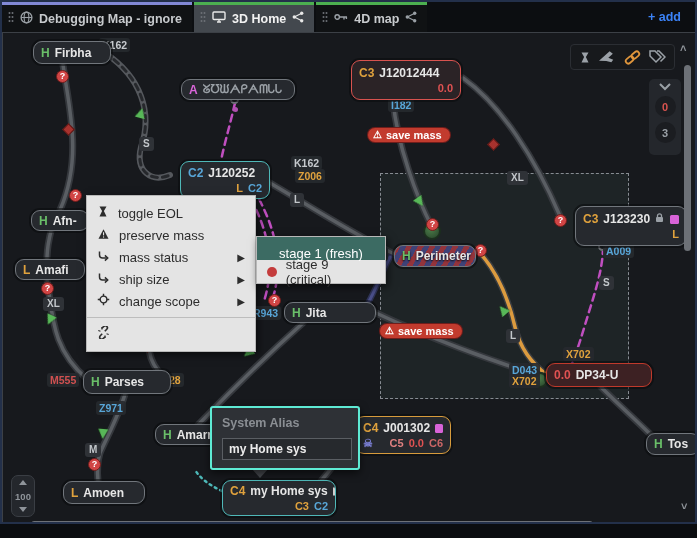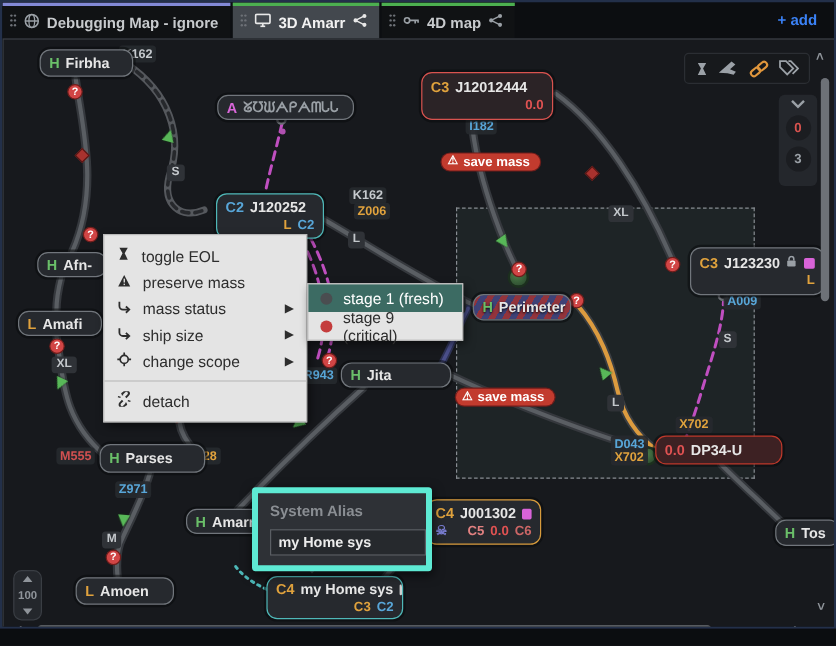--- a/index.html
+++ b/index.html
@@ -67,24 +67,24 @@
   .tri-dn{width:0;height:0;border-top:5px solid #8f949a;border-left:4px solid transparent;border-right:4px solid transparent;cursor:pointer;}
   
   #ctxmenu{position:absolute;background:#e4e4e4;border:1px solid #b8b8b8;box-shadow:2px 3px 8px rgba(0,0,0,.6);
       padding:6px 0;z-index:60;}
   .mi{display:flex;align-items:center;gap:9px;height:22px;padding:0 10px;color:#2d2d2d;font-size:13px;cursor:pointer;}
   .mi .mlbl{flex:1;}
   .mi .sub{color:#2d2d2d;font-size:10px;}
   .msep{height:1px;background:#bdbdbd;margin:5px 0;}
   #submenu{position:absolute;background:#e4e4e4;border:1px solid #b8b8b8;box-shadow:2px 3px 8px rgba(0,0,0,.6);z-index:61;}
   .smi{display:flex;align-items:center;gap:9px;height:23px;padding:0 10px;color:#2d2d2d;font-size:13px;cursor:pointer;}
-  .smi.sel{background:#3c6b63;color:#fff;}
+  .smi.sel{background:#3c6b63;color:#fff;flex-direction:column;}
   .smi .dot{width:10px;height:10px;border-radius:50%;}
   
-  #dialog{position:absolute;background:#2e3136;border:5px solid #5eead4;border-radius:3px;z-index:55;
+  #dialog{position:absolute;background:#2e3136;border:2px solid #5eead4;border-radius:3px;z-index:55;
       box-shadow:0 3px 9px rgba(0,0,0,.6);padding:8px 10px;}
   #dialog .dt{color:#8a8e93;font-size:12.5px;font-weight:bold;margin-bottom:8px;}
   #dialog input{width:130px;height:22px;background:#26292d;border:1px solid #5a5e63;color:#ececec;
       font-family:"Liberation Sans",sans-serif;font-size:12px;font-weight:bold;padding:0 6px;outline:none;}
   #dlgptr{position:absolute;width:0;height:0;border-top:10px solid #44474c;border-left:9px solid transparent;
       border-right:9px solid transparent;z-index:54;}
   
   .sbthumb{position:absolute;background:#6d7177;border-radius:4px;z-index:45;cursor:pointer;}
   .sbarrow{position:absolute;color:#8f949a;font-size:11px;font-weight:bold;z-index:45;cursor:pointer;line-height:10px;}
 </style>
@@ -120,21 +120,21 @@
               <circle cx="1.5" cy="6" r="1"></circle>
               <circle cx="4.5" cy="6" r="1"></circle>
               <circle cx="1.5" cy="10" r="1"></circle>
               <circle cx="4.5" cy="10" r="1"></circle>
             </g>
           </svg></span>
         <span><svg width="14" height="12" viewBox="0 0 14 12">
             <rect x="1" y="1" width="12" height="7.5" rx="1" fill="none" stroke="#e8e8e8" stroke-width="1.4"></rect>
             <path d="M5 11h4M7 8.5V11" stroke="#e8e8e8" stroke-width="1.4"></path>
           </svg></span>
-        <span>3D Amarr</span>
+        <span>3D Home</span>
         <span><svg width="12" height="12" viewBox="0 0 12 12">
             <circle cx="9.7" cy="2.3" r="1.7" fill="#e8e8e8"></circle>
             <circle cx="2.3" cy="6" r="1.7" fill="#e8e8e8"></circle>
             <circle cx="9.7" cy="9.7" r="1.7" fill="#e8e8e8"></circle>
             <path d="M2.3 6l7.4-3.7M2.3 6l7.4 3.7" stroke="#e8e8e8" stroke-width="1.2"></path>
           </svg></span>
       </div>
       <div class="tab" style="border-top-color: rgb(76, 175, 80);">
         <span><svg width="6" height="12" viewBox="0 0 6 12">
             <g fill="#6d7177">
@@ -460,21 +460,20 @@
             </svg></span>
           <span class="mlbl">change scope</span>
           <span class="sub">▶</span>
         </div>
         <div class="msep"></div>
         <div class="mi">
           <span><svg width="13" height="13" viewBox="0 0 12 12">
               <path d="M4.8 7.2 3 9a1.9 1.9 0 0 0 2.7 2.7l1.8-1.8M7.2 4.8 9 3A1.9 1.9 0 0 0 6.3.3L4.5 2.1" fill="none" stroke="#2d2d2d" stroke-width="1.5"></path>
               <path d="M1.2 4.2l2 .6M4.2 1.2l.6 2M10.8 7.8l-2-.6M7.8 10.8l-.6-2" stroke="#2d2d2d" stroke-width="1.1"></path>
             </svg></span>
-          <span class="mlbl">detach</span>
         </div>
       </div>
     <div id="submenu" style="left:253px;top:203px;width:130px;">
         <div class="smi sel">
           <span class="dot" style="background:#4a4d50"></span>
           <span>stage 1 (fresh)</span>
         </div>
         <div class="smi">
           <span class="dot" style="background:#c43c3c"></span>
           <span>stage 9 (critical)</span>

